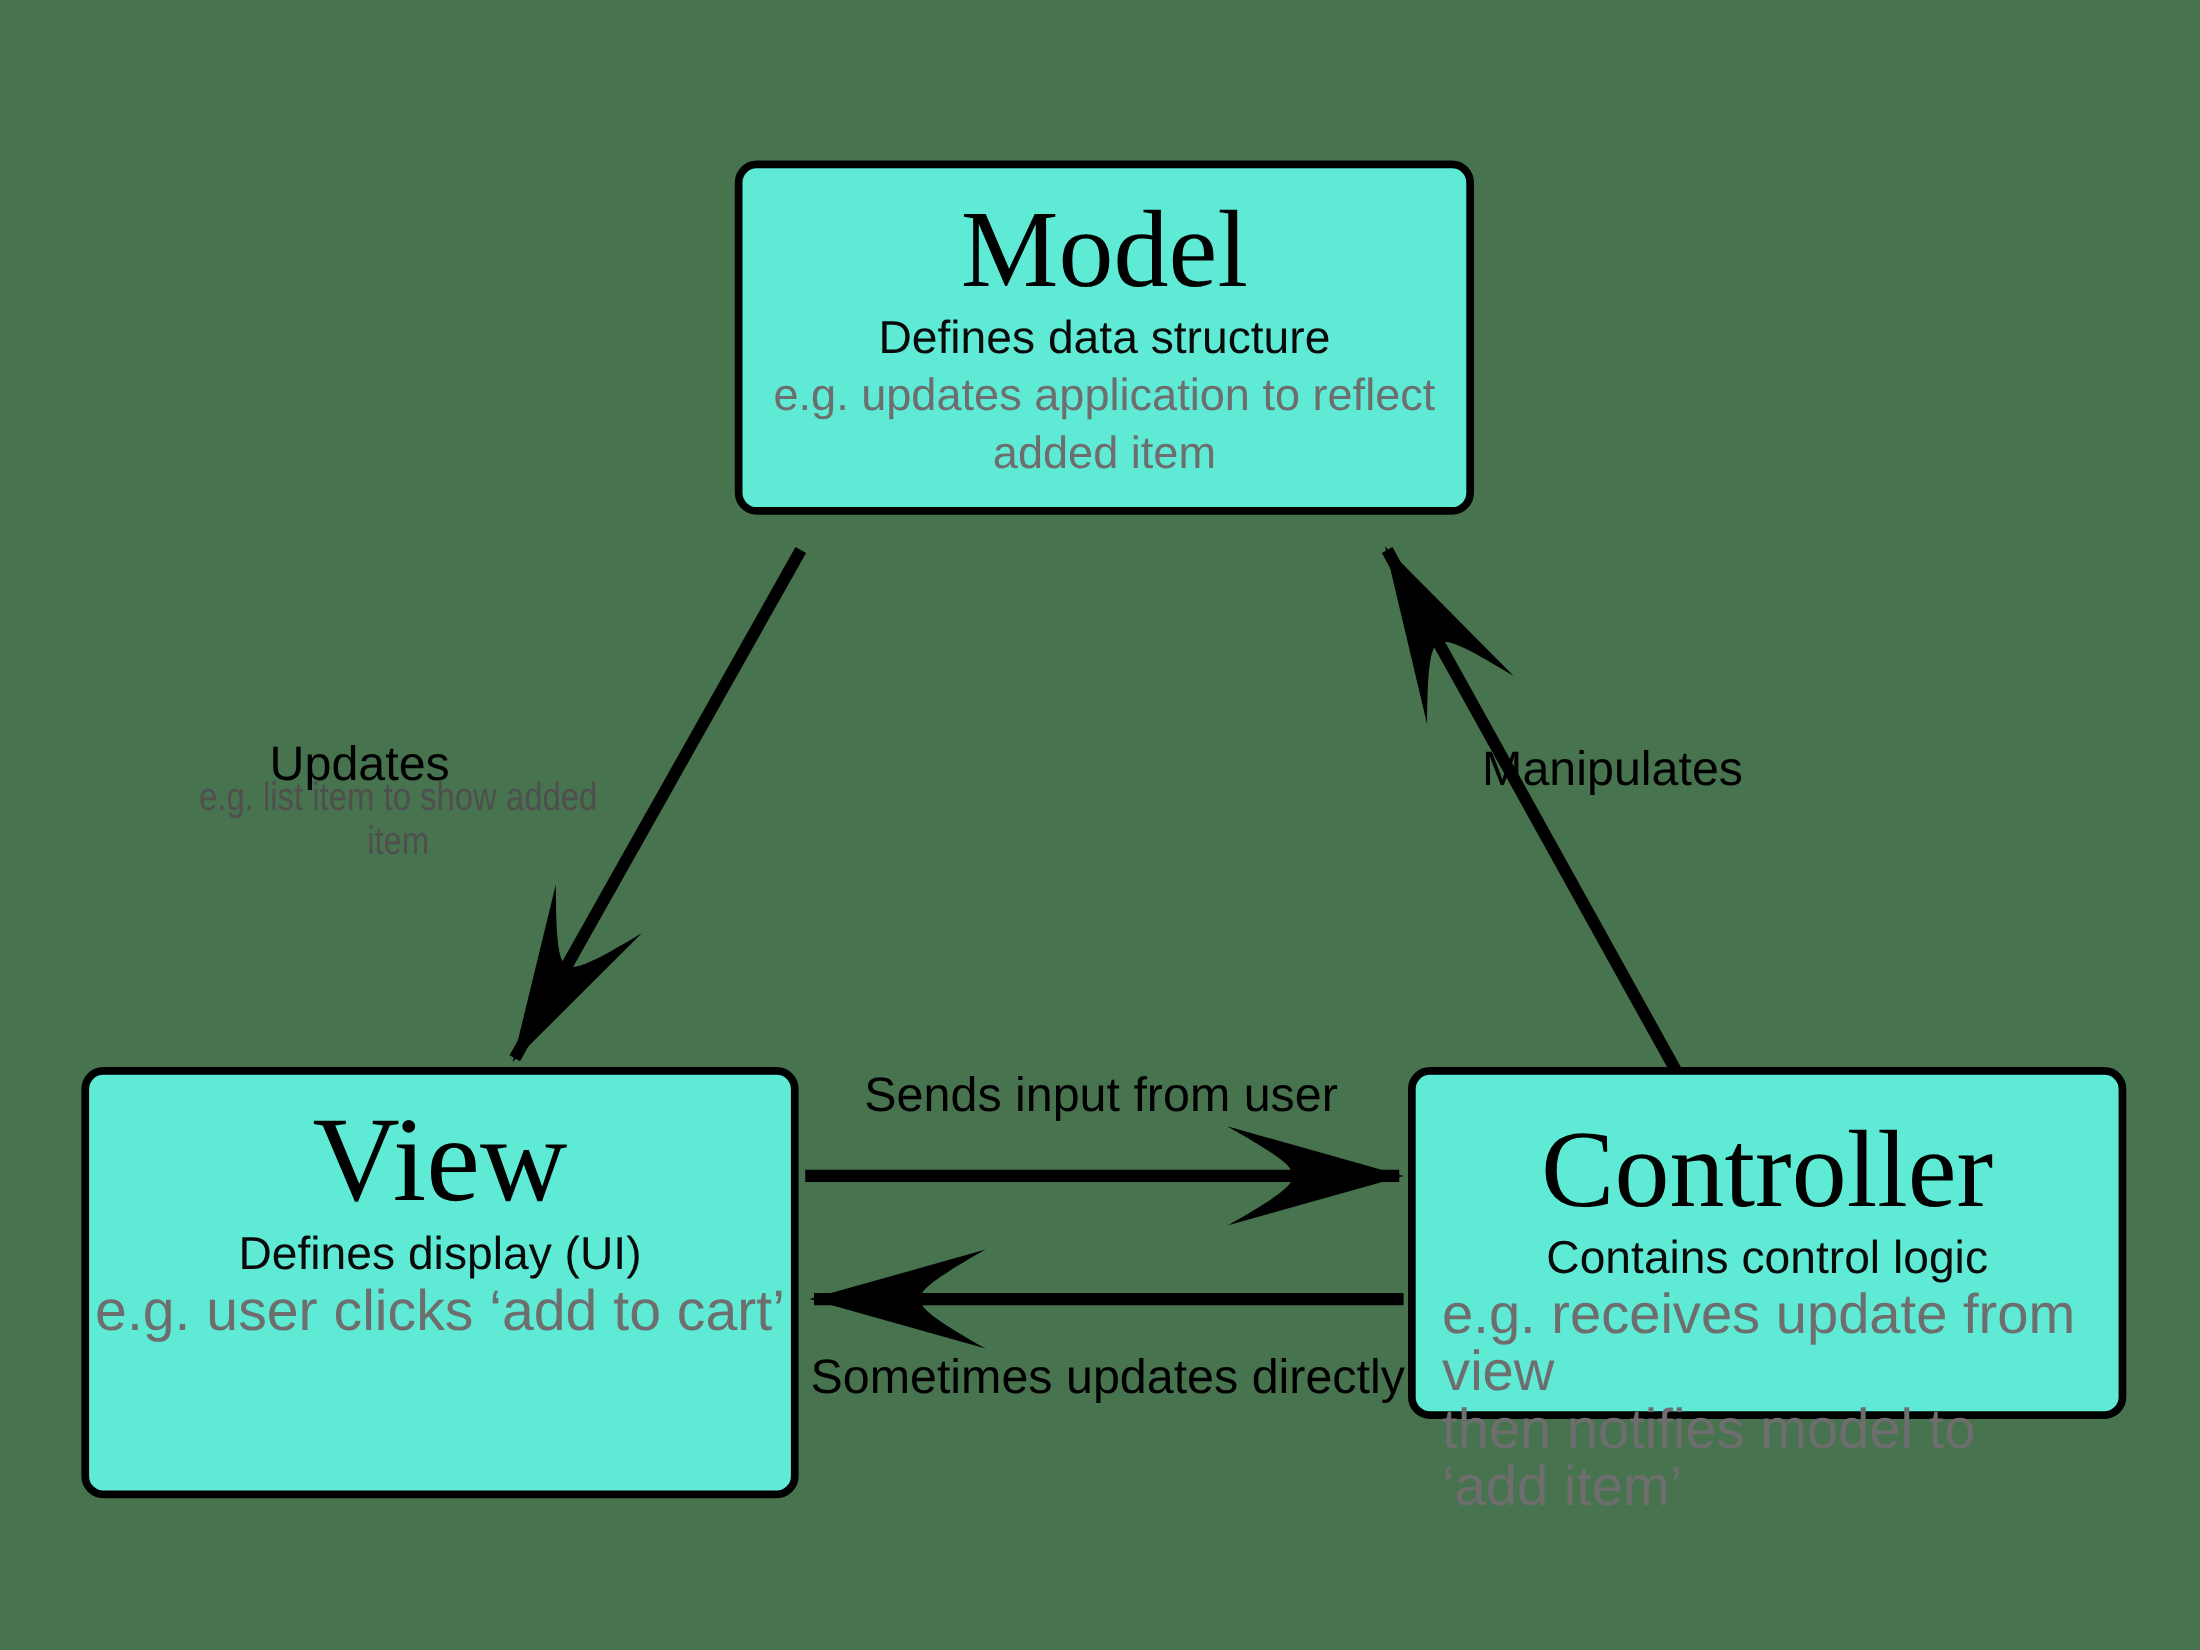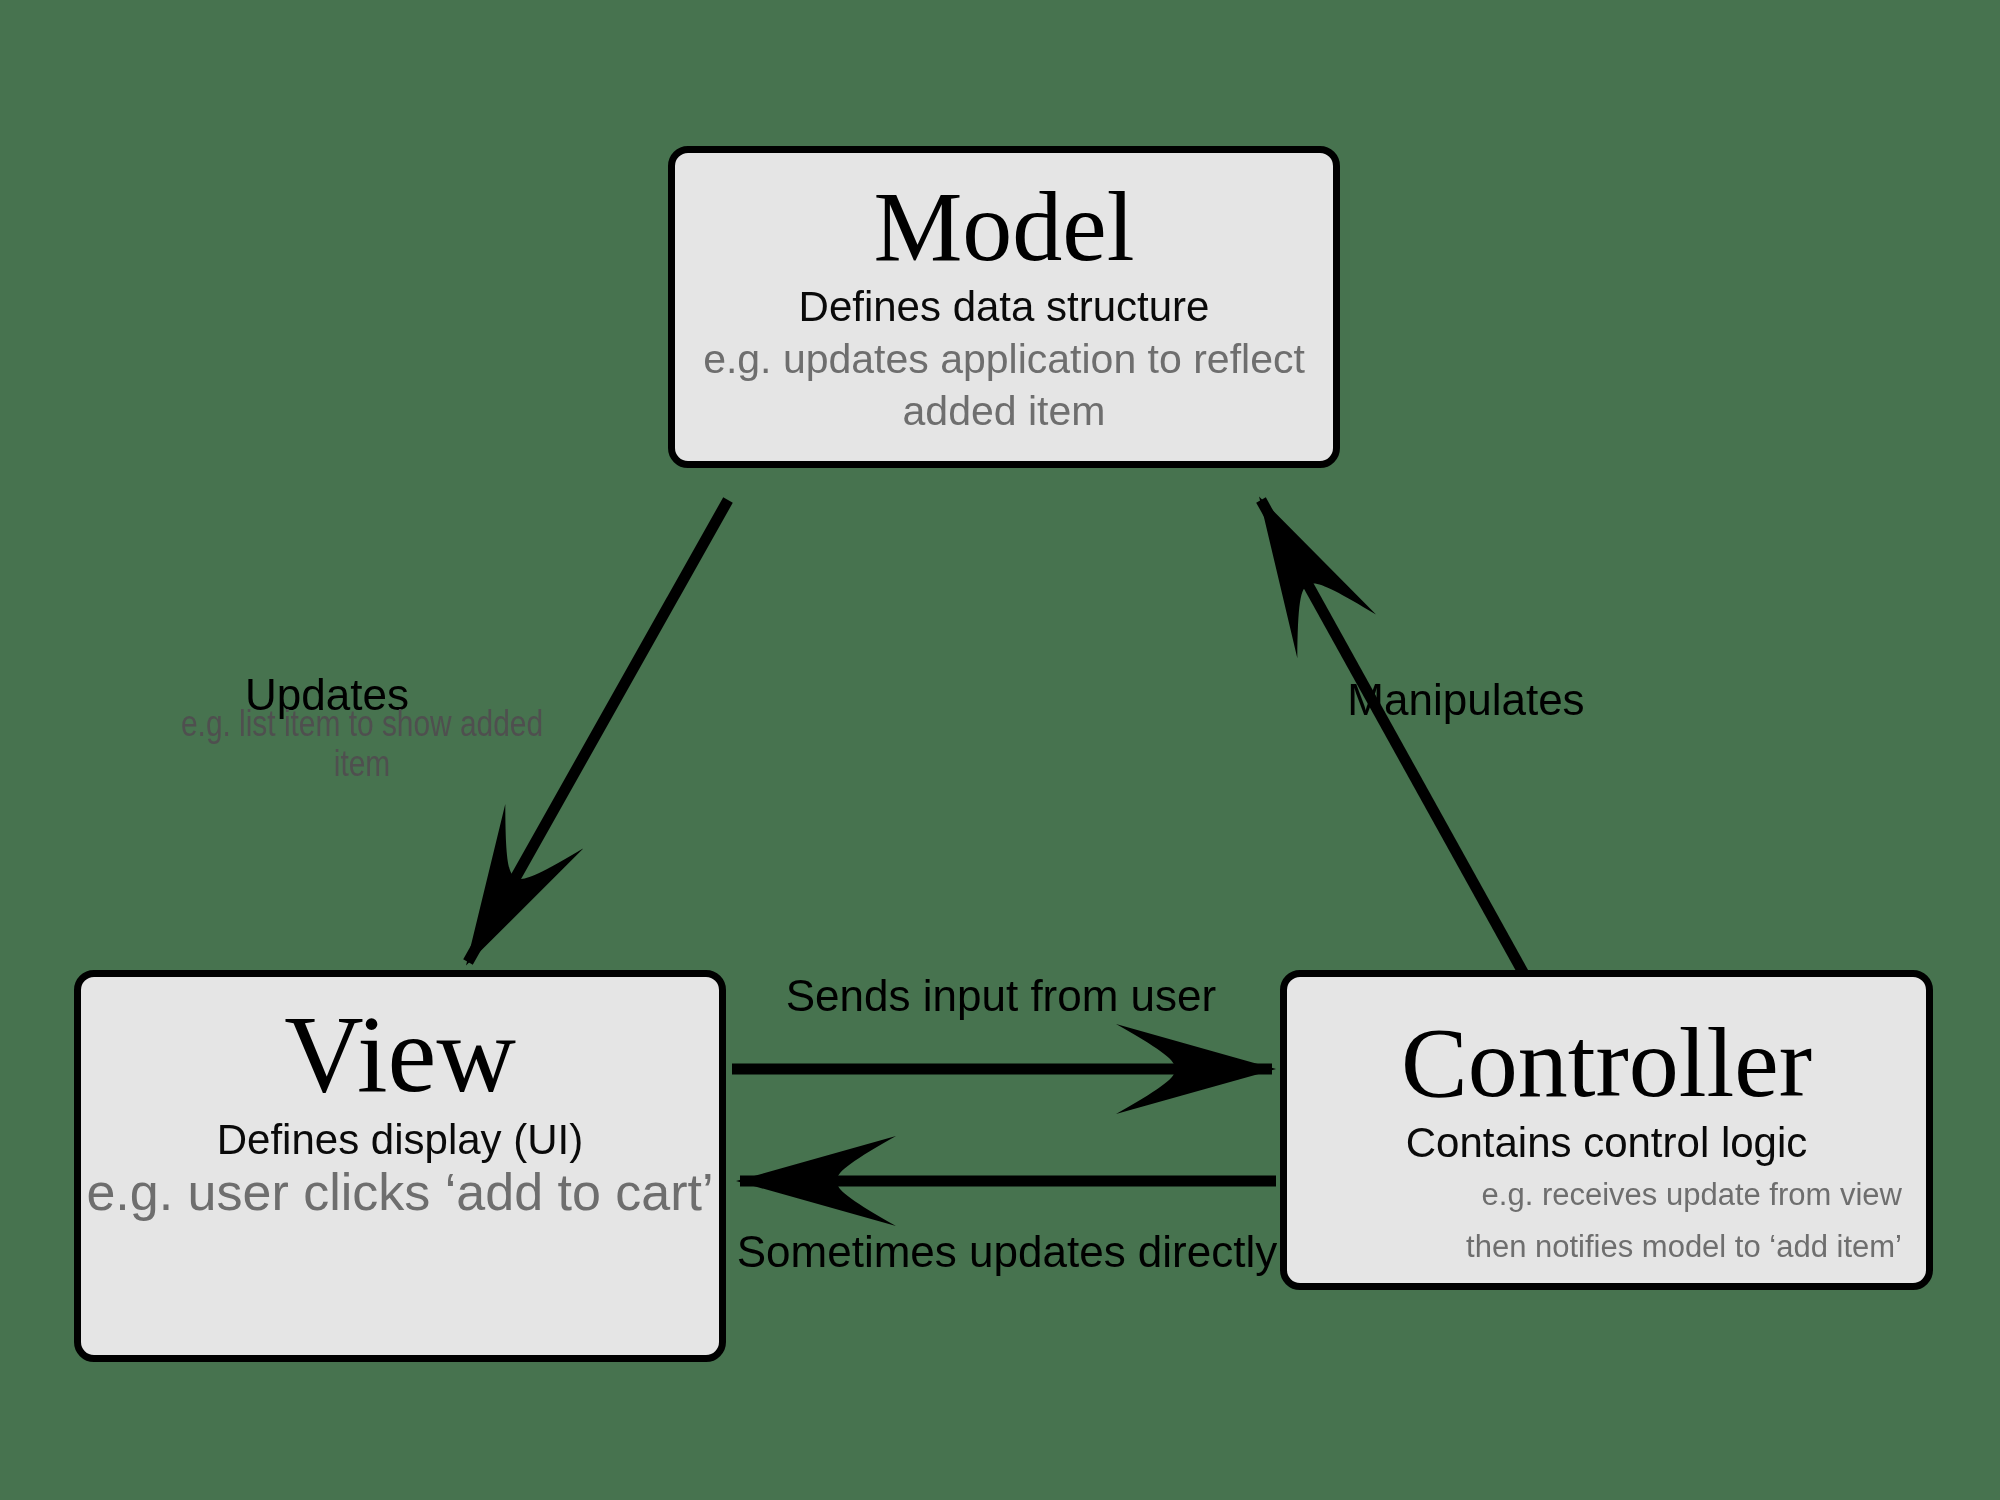--- a/index.html
+++ b/index.html
@@ -13,21 +13,21 @@
     background: #47734f;
     overflow: hidden;
   }
   .arrow-layer {
     position: absolute; left: 0; top: 0;
     width: 2000px; height: 1500px;
   }
   .mvc-box {
     position: absolute;
     box-sizing: border-box;
-    background: #e5e5e5;
+    background: #5eead4;
     border: 7px solid #000;
     border-radius: 20px;
     text-align: center;
     color: #000;
   }
   .box-model      { left: 668px;  top: 146px; width: 672px; height: 322px; padding-top: 20px; }
   .box-view       { left: 74px;   top: 970px; width: 652px; height: 392px; padding-top: 18px; }
   .box-controller { left: 1280px; top: 970px; width: 653px; height: 320px; padding-top: 32px; }
 
   .box-title {
@@ -43,21 +43,21 @@
     color: #0a0a0a;
   }
   .box-eg {
     font-size: 41px;
     line-height: 52px;
     color: #6e6e6e;
     white-space: pre-line;
   }
   .box-model .box-eg      { text-align: center; padding: 0 22px; font-size: 41px; }
   .box-view .box-eg       { text-align: center; font-size: 52px; }
-  .box-controller .box-eg { text-align: right; padding: 0 24px; font-size: 31px; }
+  .box-controller .box-eg { text-align: left; padding: 0 24px; font-size: 51px; }
 
   .float-label {
     position: absolute;
     text-align: center;
     font-size: 44px;
     color: #000;
     line-height: 1.1;
   }
   .label-updates      { left: 127px;  top: 671px;  width: 400px; }
   .label-updates-eg   { left: 112px;  top: 704px;  width: 500px;

